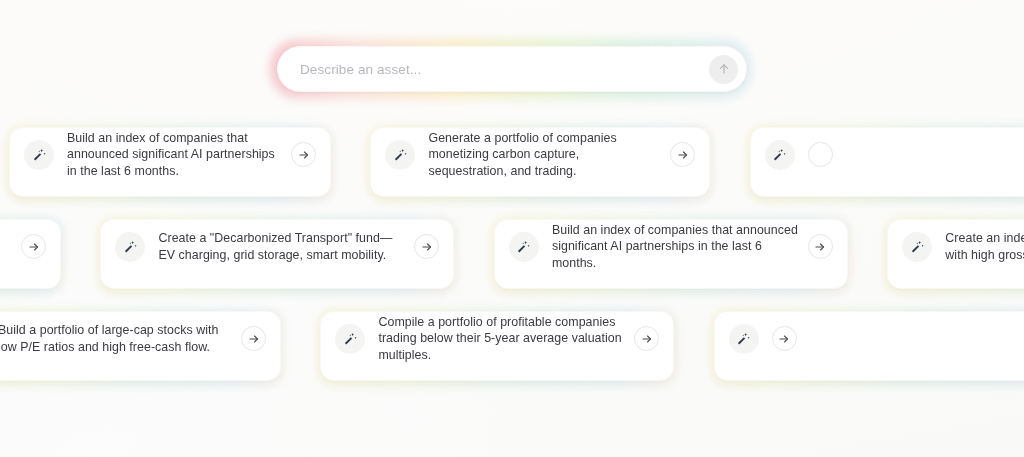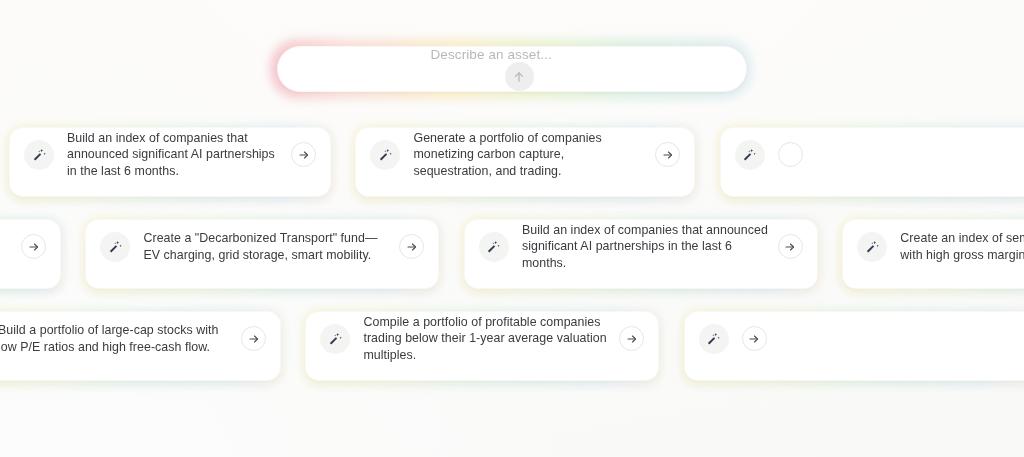--- a/index.html
+++ b/index.html
@@ -43,21 +43,20 @@
   .prompt-bar {
     position: absolute;
     inset: 0;
     background: #ffffff;
     border-radius: 23px;
     border: 1px solid #fdf6f6;
     display: flex;
     align-items: center;
     padding: 0 8px 0 22px;
     box-shadow: 0 1px 3px rgba(60,50,60,0.05);
-    flex-direction: column;
   }
   .prompt-input {
     flex: 1;
     border: none;
     outline: none;
     background: transparent;
     font-family: "Liberation Sans", sans-serif;
     font-size: 13.5px;
     color: #3c3c42;
     letter-spacing: .1px;
@@ -90,21 +89,21 @@
   .row-2 { margin-left: -60px; }
   .row-3 { margin-left: -40px; }
 
   .card {
     display: inline-flex;
     align-items: center;
     height: 68px;
     background: #ffffff;
     border-radius: 13px;
     padding: 0 14px 15px 14px;
-    margin-right: 22px;
+    margin-right: 37px;
     position: relative;
     vertical-align: top;
     box-shadow:
        0 0 0 1px rgba(250,250,245,0.9),
        0 1px 2px rgba(90,85,80,0.045),
        0 4px 12px rgba(90,85,80,0.05);
     cursor: pointer;
   }
   
   .card::before {
@@ -321,21 +320,21 @@
 
     <div class="card card-w-lg">
       <span class="sparkle">
         <svg viewBox="0 0 24 24" fill="#2f3b4e">
           <path d="M3.5 20.5 L13 11 L15.2 13.2 L5.7 22.7 Z" transform="translate(-0.5,-1.2)"></path>
           <path d="M15.5 3.2 l.75 1.85 1.85.75 -1.85.75 -.75 1.85 -.75-1.85 -1.85-.75 1.85-.75 Z"></path>
           <path d="M20.2 9.2 l.5 1.2 1.2.5 -1.2.5 -.5 1.2 -.5-1.2 -1.2-.5 1.2-.5 Z"></path>
           <path d="M11.6 5.6 l.4.95.95.4 -.95.4 -.4.95 -.4-.95 -.95-.4 .95-.4 Z"></path>
         </svg>
       </span>
-      <span class="card-text">Compile a portfolio of profitable companies trading below their 1-year average valuation multiples.</span>
+      <span class="card-text">Compile a portfolio of profitable companies trading below their 5-year average valuation multiples.</span>
       <button class="arrow-btn">
         <span>
           <svg viewBox="0 0 24 24" fill="none" stroke="#4a4a50" stroke-width="2.2" stroke-linecap="round" stroke-linejoin="round">
             <line x1="4" y1="12" x2="19" y2="12"></line>
             <polyline points="13 6 19 12 13 18"></polyline>
           </svg>
         </span>
       </button>
     </div>
 

